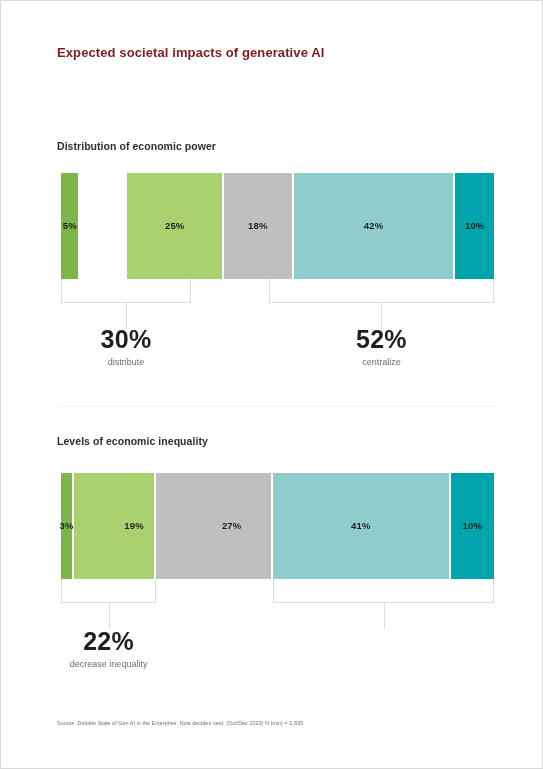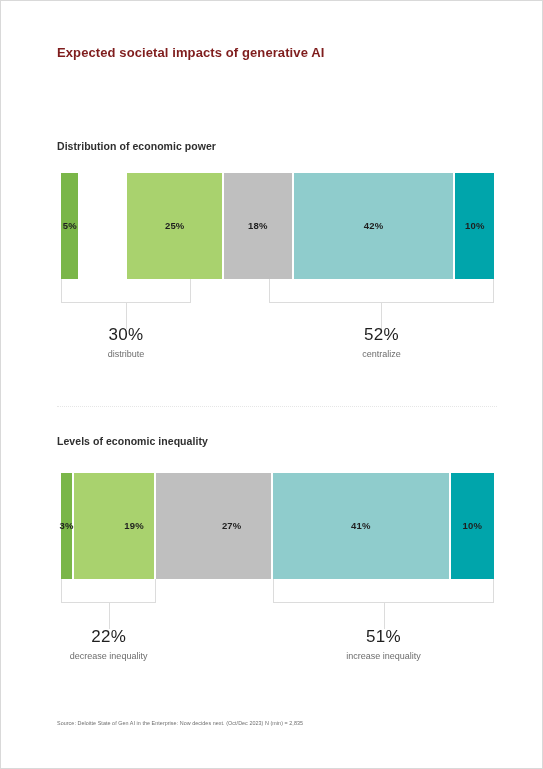--- a/index.html
+++ b/index.html
@@ -86,22 +86,22 @@
     width: 1px;
     background: #dcdcdc;
     height: 26px;
   }
   .ann {
     position: absolute;
     text-align: center;
     white-space: nowrap;
   }
   .ann-pct {
-    font-size: 17px;
-    font-weight: 400;
+    font-size: 25px;
+    font-weight: 700;
     color: #1f1f1f;
     line-height: 1.05;
     letter-spacing: 0.3px;
   }
   .ann-text {
     font-size: 9px;
     font-weight: 400;
     color: #6d6d6d;
     line-height: 1.4;
     margin-top: 4px;
@@ -196,20 +196,16 @@
       <div class="bracket-stem" style="left: 107.63px; top: 602px;"></div>
       <div class="bracket" style="left: 272.17px; top: 578px; width: 220.83px;"></div>
       <div class="bracket-stem" style="left: 382.585px; top: 602px;"></div>
     </div>
 
   <div class="ann" id="ann-1-left" style="top: 627px; left: 17.63px; width: 180px;">
     <div class="ann-pct">22%</div>
     <div class="ann-text">decrease inequality</div>
   </div>
 
-  <div class="ann" id="ann-1-right" style="top: 627px; left: 292.585px; width: 180px;">
-    <div class="ann-pct">51%</div>
-    <div class="ann-text">increase inequality</div>
-  </div>
 
   <div class="source" style="top:719px;">Source: Deloitte State of Gen AI in the Enterprise: Now decides next. (Oct/Dec 2023) N (min) = 2,835</div>
 
 </div>
 
 </body></html>

